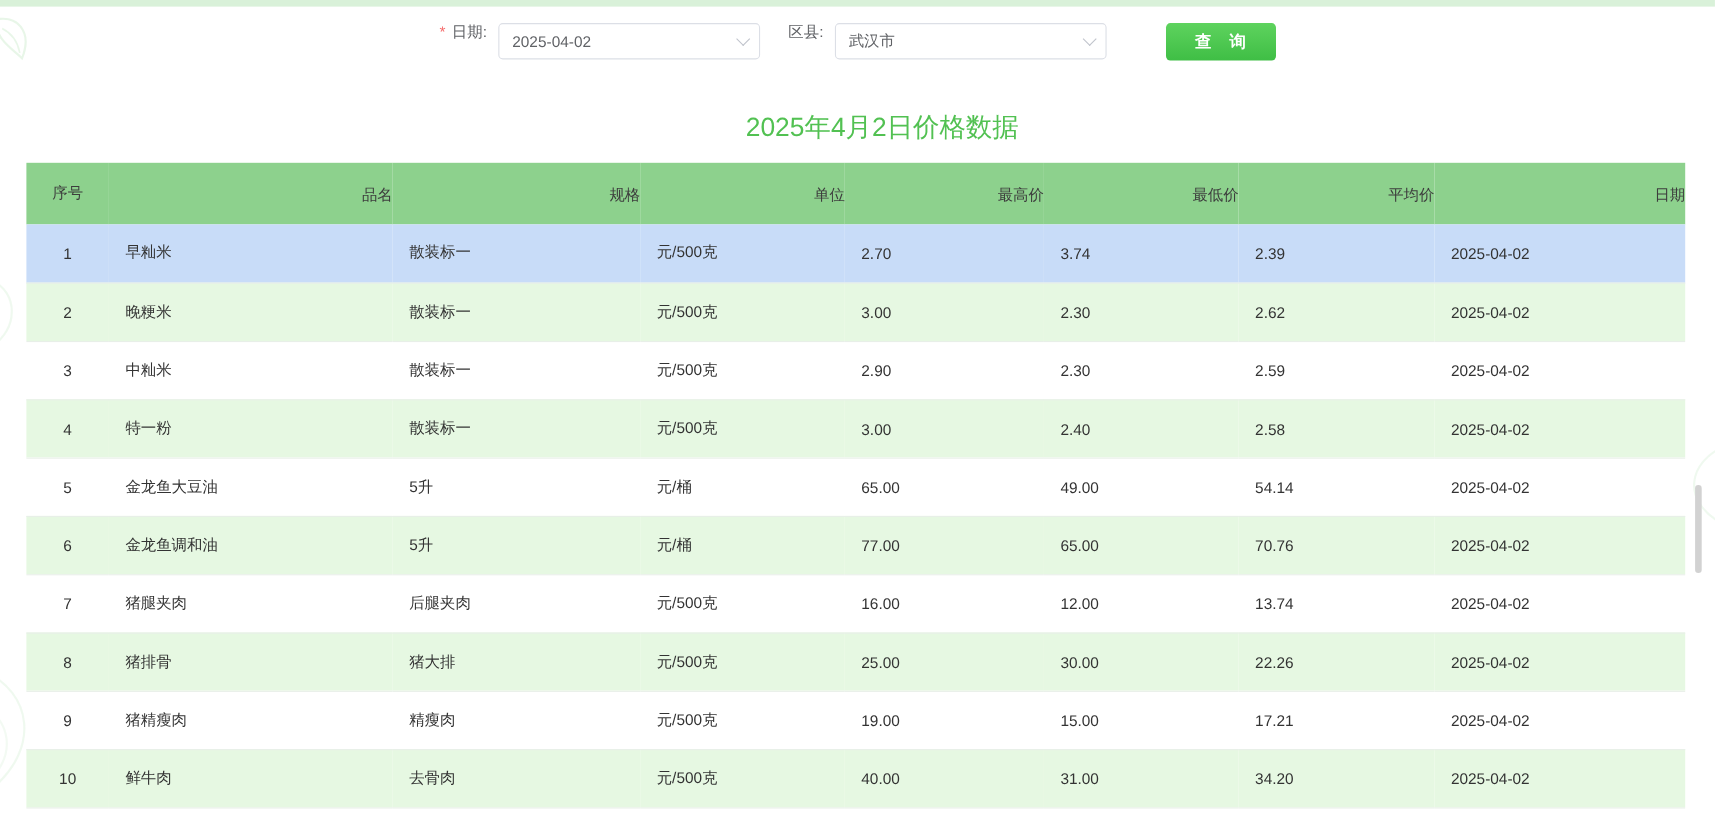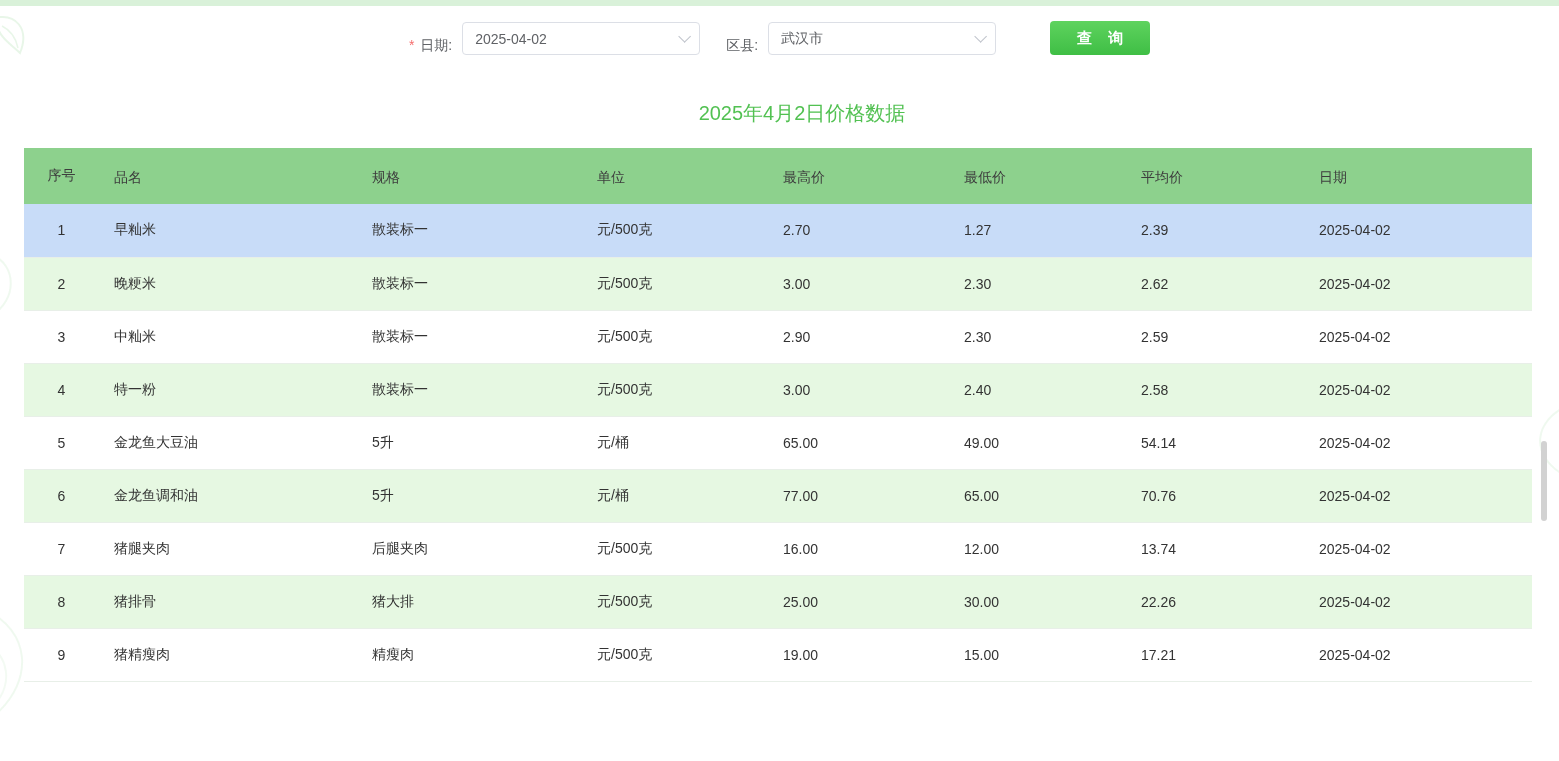--- a/index.html
+++ b/index.html
@@ -19,36 +19,36 @@
   
   .deco {
     position: absolute;
     opacity: 0.35;
     pointer-events: none;
   }
   
   .filter-bar {
     position: absolute;
     top: 21px; left: 0; width: 100%;
-    display: flex; justify-content: center; align-items: flex-end;
+    display: flex; justify-content: center; align-items: flex-start;
     gap: 10px;
     font-size: 14px; color: #606266;
   }
   .required-mark { color: #f56c6c; margin-right: 2px; font-size: 14px; }
   .filter-label { color: #606266; font-size: 14px; }
   .select-box {
     width: 238px; height: 33px;
     border: 1px solid #dcdfe6; border-radius: 4px;
     background: #ffffff;
     display: flex; align-items: center; justify-content: space-between;
     padding: 0 12px;
     cursor: pointer;
     color: #606266;
   }
-  .select-box.district { width: 228px; margin-right: 28px; gap: 20px; }
+  .select-box.district { width: 247px; margin-right: 28px; gap: 20px; }
   .select-value { font-size: 14px; color: #606266; }
   .chevron {
     width: 9px; height: 9px;
     border-right: 1.5px solid #c0c4cc;
     border-bottom: 1.5px solid #c0c4cc;
     transform: rotate(45deg) translateY(-3px);
     display: inline-block;
   }
   .gap-lg { width: 6px; }
   .query-btn {
@@ -59,42 +59,42 @@
     letter-spacing: 6px; text-indent: 6px;
     cursor: pointer;
     margin-left: 16px;
     font-family: Liberation Sans, sans-serif;
   }
   
   .page-title {
     position: absolute;
     top: 100px; left: 0; width: 100%;
     text-align: center;
-    font-size: 20px; font-weight: 500;
+    font-size: 24px; font-weight: 500;
     color: #52c152;
     padding-left: 45px;
   }
   
   .price-table-wrap {
     position: absolute;
     top: 148px; left: 24px;
     width: 1508px;
   }
   table.price-table {
     width: 100%;
     border-collapse: collapse;
     table-layout: fixed;
     font-size: 14px;
     color: #333333;
   }
   table.price-table thead th {
     background: #8dd18d;
     color: #3d3d3d;
     font-weight: normal;
-    text-align: left;
+    text-align: right;
     height: 56px;
     padding: 4px 0 0 15px;
     font-size: 14px;
   }
   table.price-table thead th.center { text-align: center; padding: 16px; }
   table.price-table tbody td {
     height: 53px;
     padding: 0 0 0 15px;
     border-bottom: 1px solid #e8efe8;
     text-align: left;
@@ -176,21 +176,21 @@
           <th>日期</th>
         </tr>
     </thead>
     <tbody>
         <tr class="selected">
           <td class="center">1</td>
           <td>早籼米</td>
           <td>散装标一</td>
           <td>元/500克</td>
           <td>2.70</td>
-          <td>1.27</td>
+          <td>3.74</td>
           <td>2.39</td>
           <td>2025-04-02</td>
         </tr>
         <tr>
           <td class="center">2</td>
           <td>晚粳米</td>
           <td>散装标一</td>
           <td>元/500克</td>
           <td>3.00</td>
           <td>2.30</td>
@@ -260,17 +260,27 @@
         <tr>
           <td class="center">9</td>
           <td>猪精瘦肉</td>
           <td>精瘦肉</td>
           <td>元/500克</td>
           <td>19.00</td>
           <td>15.00</td>
           <td>17.21</td>
           <td>2025-04-02</td>
         </tr>
+        <tr>
+          <td class="center">10</td>
+          <td>鲜牛肉</td>
+          <td>去骨肉</td>
+          <td>元/500克</td>
+          <td>40.00</td>
+          <td>31.00</td>
+          <td>34.20</td>
+          <td>2025-04-02</td>
+        </tr>
       </tbody>
   </table>
 </div>
 
 <div class="scrollbar-thumb"></div>
 
 </body></html>

